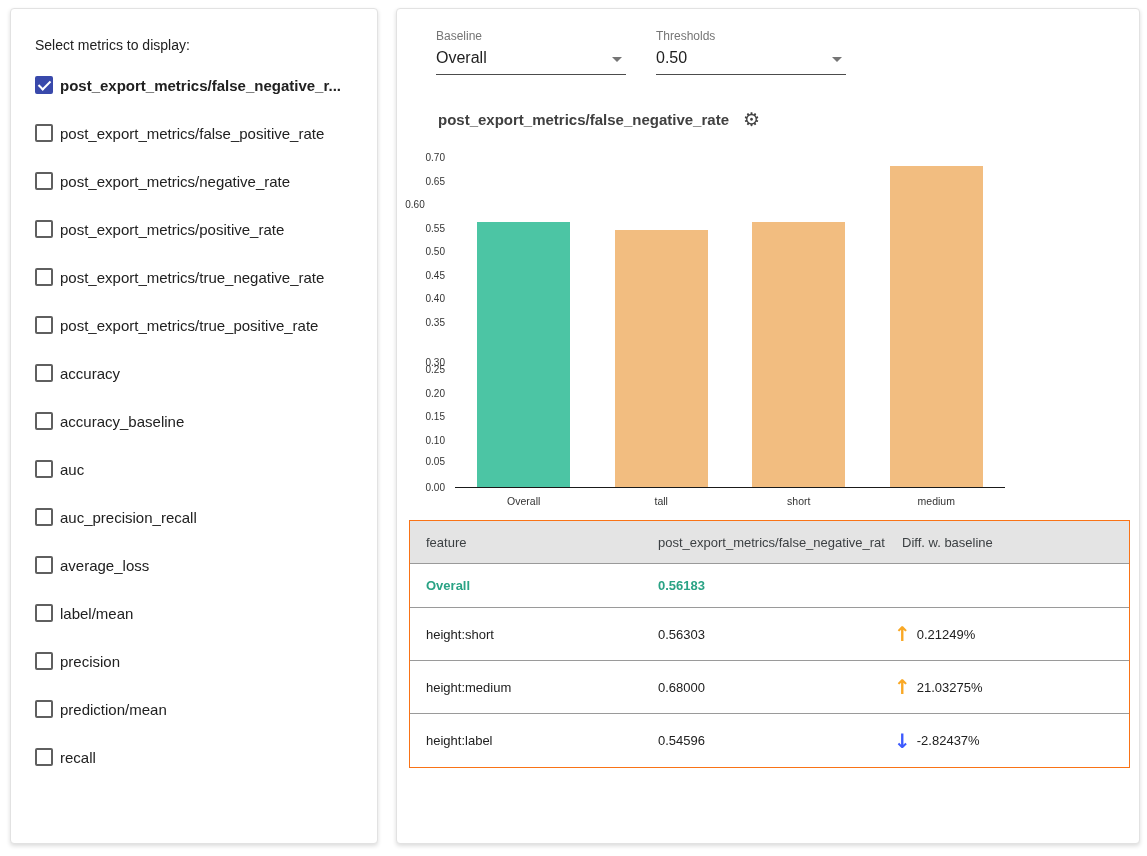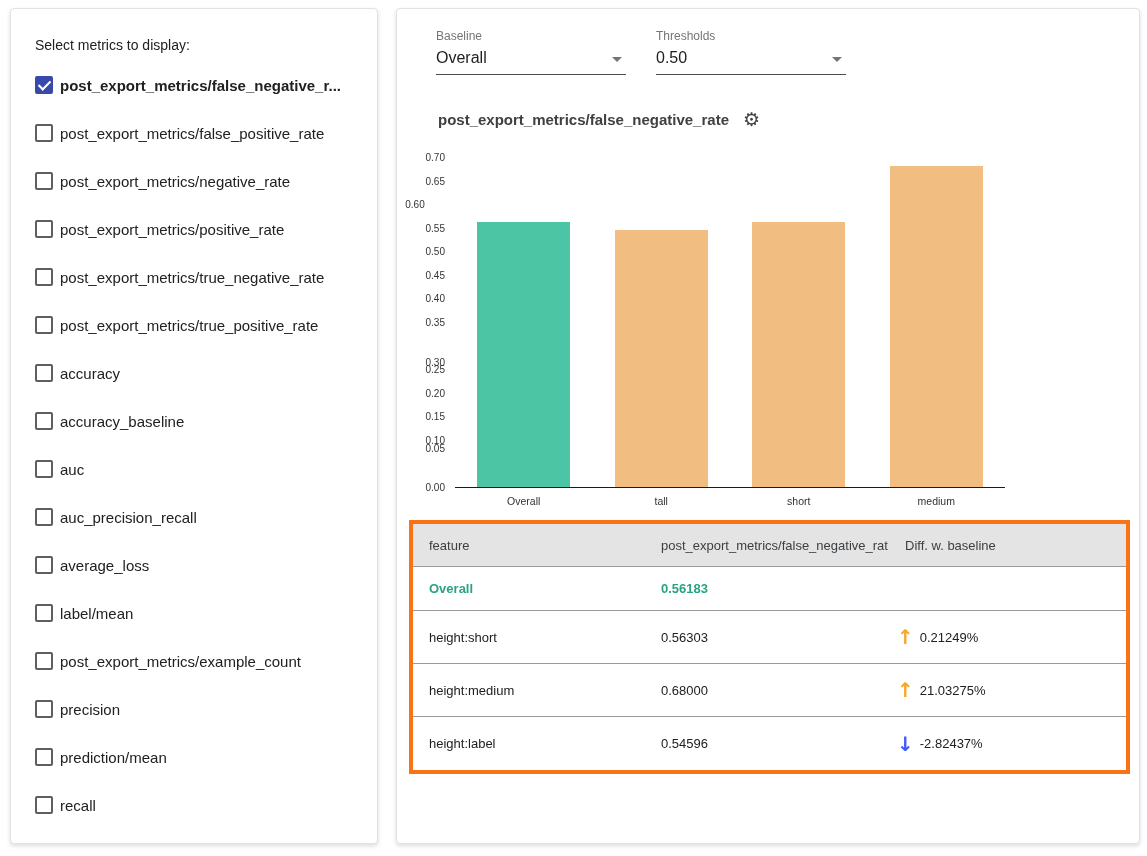--- a/index.html
+++ b/index.html
@@ -29,21 +29,21 @@
   .chart-title{font-size:15px;font-weight:bold;color:#404040}
   .gear{font-size:19px;color:#424242;cursor:pointer;font-family:"DejaVu Sans",sans-serif;line-height:1}
 
   #y-ticks{position:absolute;left:0;top:149px;width:48px;height:330px}
   .y-tick{position:absolute;right:0;width:60px;text-align:right;font-size:10px;color:#333}
   .plot{position:absolute;left:58px;top:149px;width:550px;height:330px;border-bottom:1px solid #1a1a1a}
   .bar{position:absolute;bottom:0;width:93px}
   #x-cats{position:absolute;left:58px;top:486px;width:550px;height:14px}
   .x-cat{position:absolute;top:0;text-align:center;font-size:10.5px;color:#333;white-space:nowrap}
 
-  .table{position:absolute;left:12px;top:511px;width:721px;border:4px solid #f97316;background:#6d28d9}
+  .table{position:absolute;left:12px;top:511px;width:721px;border:1px solid #f97316;background:#6d28d9}
   .thead,.tr{display:grid;grid-template-columns:232px 244px 1fr;align-items:center}
   .thead{background:#e4e4e4;height:43px;border-bottom:1px solid #9a9a9a}
   .th{font-size:13px;color:#3c4043;padding-left:16px;white-space:nowrap;overflow:hidden}
   .tr{height:53px;border-bottom:1px solid #9a9a9a;background:#fff}
   #table-body .tr:last-child{border-bottom:none}
   .tr.baseline-row{height:44px}
   .td{font-size:13px;padding-left:16px;white-space:nowrap}
   .baseline-row .td{color:#2aa385;font-weight:bold}
   .diff-cell{display:flex;align-items:center;gap:6px;padding-left:8px}
   .arrow{font-size:20px;font-family:"DejaVu Sans",sans-serif;line-height:1;font-weight:bold}
@@ -100,24 +100,20 @@
       <div class="metric-row">
         <span class="checkbox"></span>
         <span class="metric-label">average_loss</span>
       </div>
       <div class="metric-row">
         <span class="checkbox"></span>
         <span class="metric-label">label/mean</span>
       </div>
       <div class="metric-row">
         <span class="checkbox"></span>
-        <span class="metric-label">post_export_metrics/example_count</span>
-      </div>
-      <div class="metric-row">
-        <span class="checkbox"></span>
         <span class="metric-label">precision</span>
       </div>
       <div class="metric-row">
         <span class="checkbox"></span>
         <span class="metric-label">prediction/mean</span>
       </div>
       <div class="metric-row">
         <span class="checkbox"></span>
         <span class="metric-label">recall</span>
       </div>
@@ -136,21 +132,21 @@
     <span class="dd-caret"></span>
   </div>
 
   <div class="chart-header">
     <span class="chart-title">post_export_metrics/false_negative_rate</span>
     <span class="gear">⚙</span>
   </div>
 
   <div id="y-ticks">
       <div class="y-tick" style="top: 324px;">0.00</div>
-      <div class="y-tick" style="top: 285px;">0.05</div>
+      <div class="y-tick" style="top: 298px;">0.05</div>
       <div class="y-tick" style="top: 276.857px;">0.10</div>
       <div class="y-tick" style="top: 253.286px;">0.15</div>
       <div class="y-tick" style="top: 229.714px;">0.20</div>
       <div class="y-tick" style="top: 206.143px;">0.25</div>
       <div class="y-tick" style="top: 182.571px; margin-top: 16px;">0.30</div>
       <div class="y-tick" style="top: 159px;">0.35</div>
       <div class="y-tick" style="top: 135.429px;">0.40</div>
       <div class="y-tick" style="top: 111.857px;">0.45</div>
       <div class="y-tick" style="top: 88.2857px;">0.50</div>
       <div class="y-tick" style="top: 64.7143px;">0.55</div>

